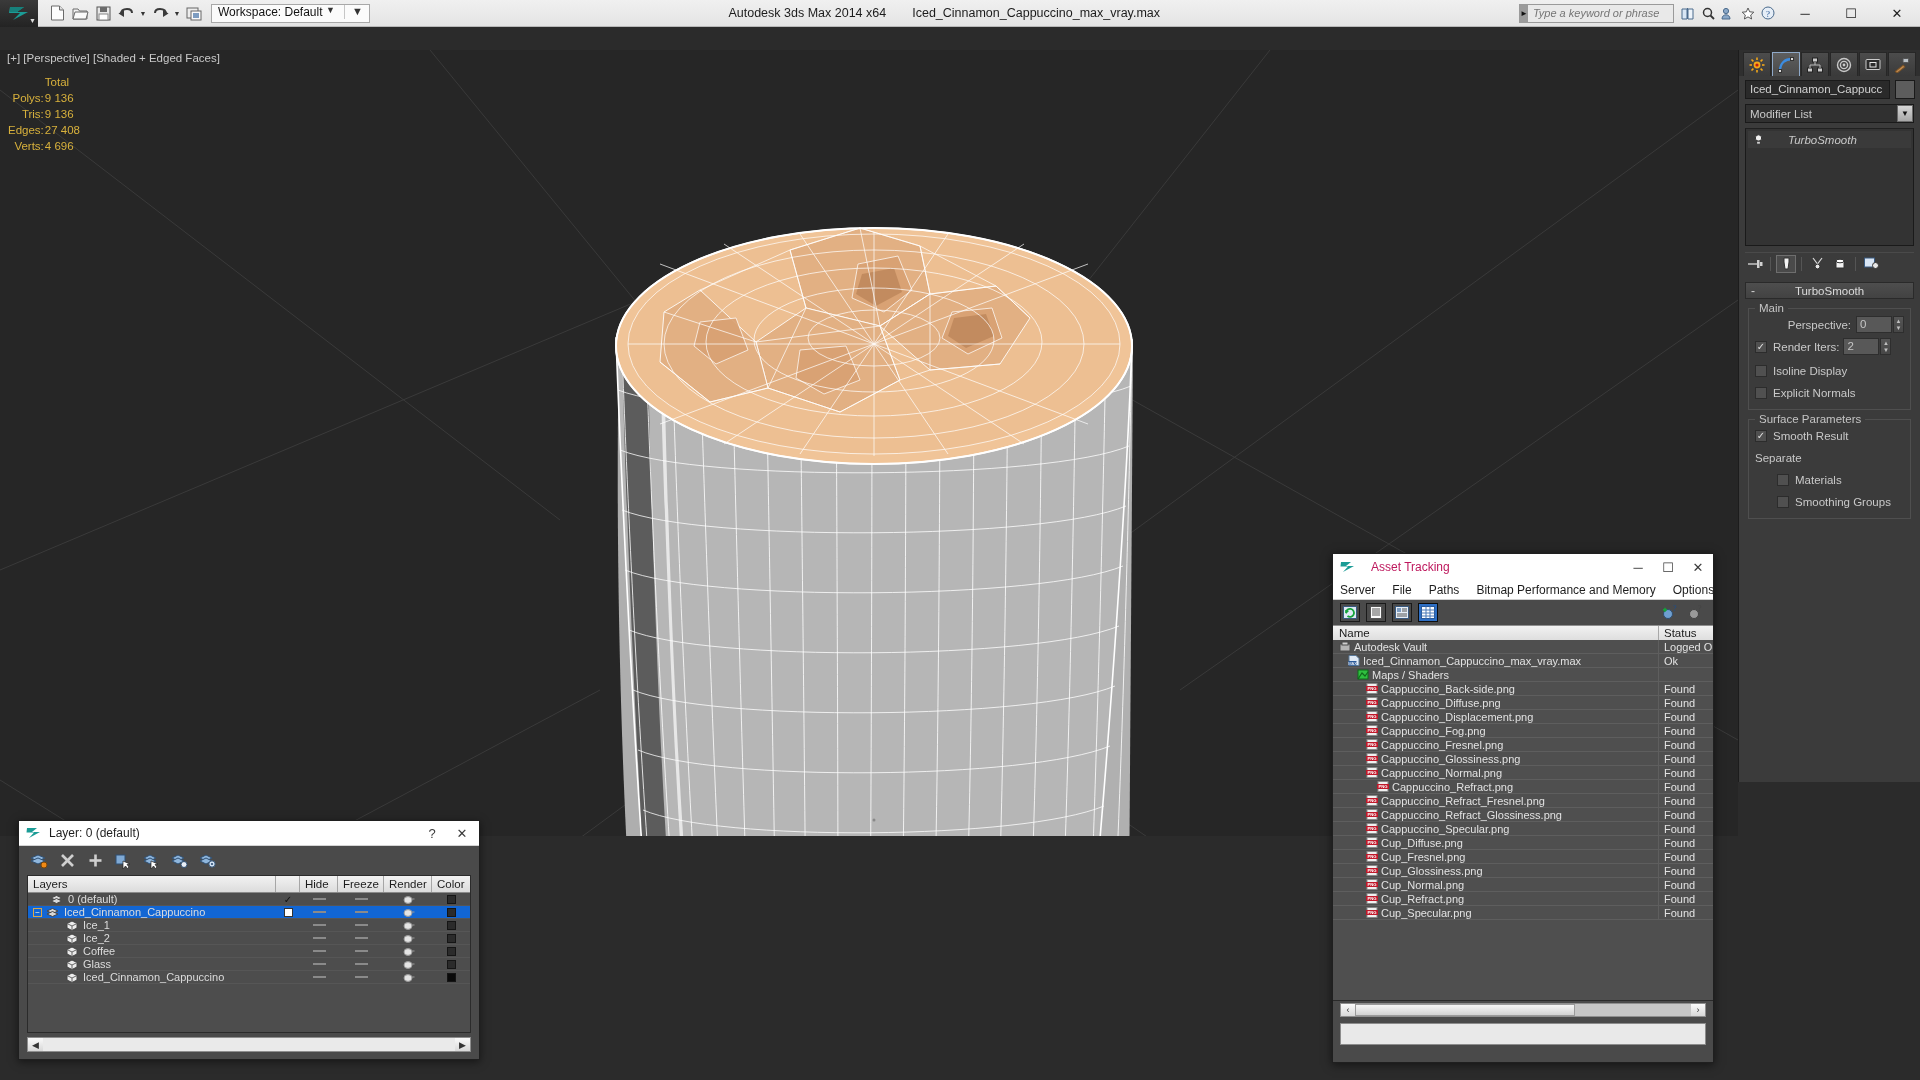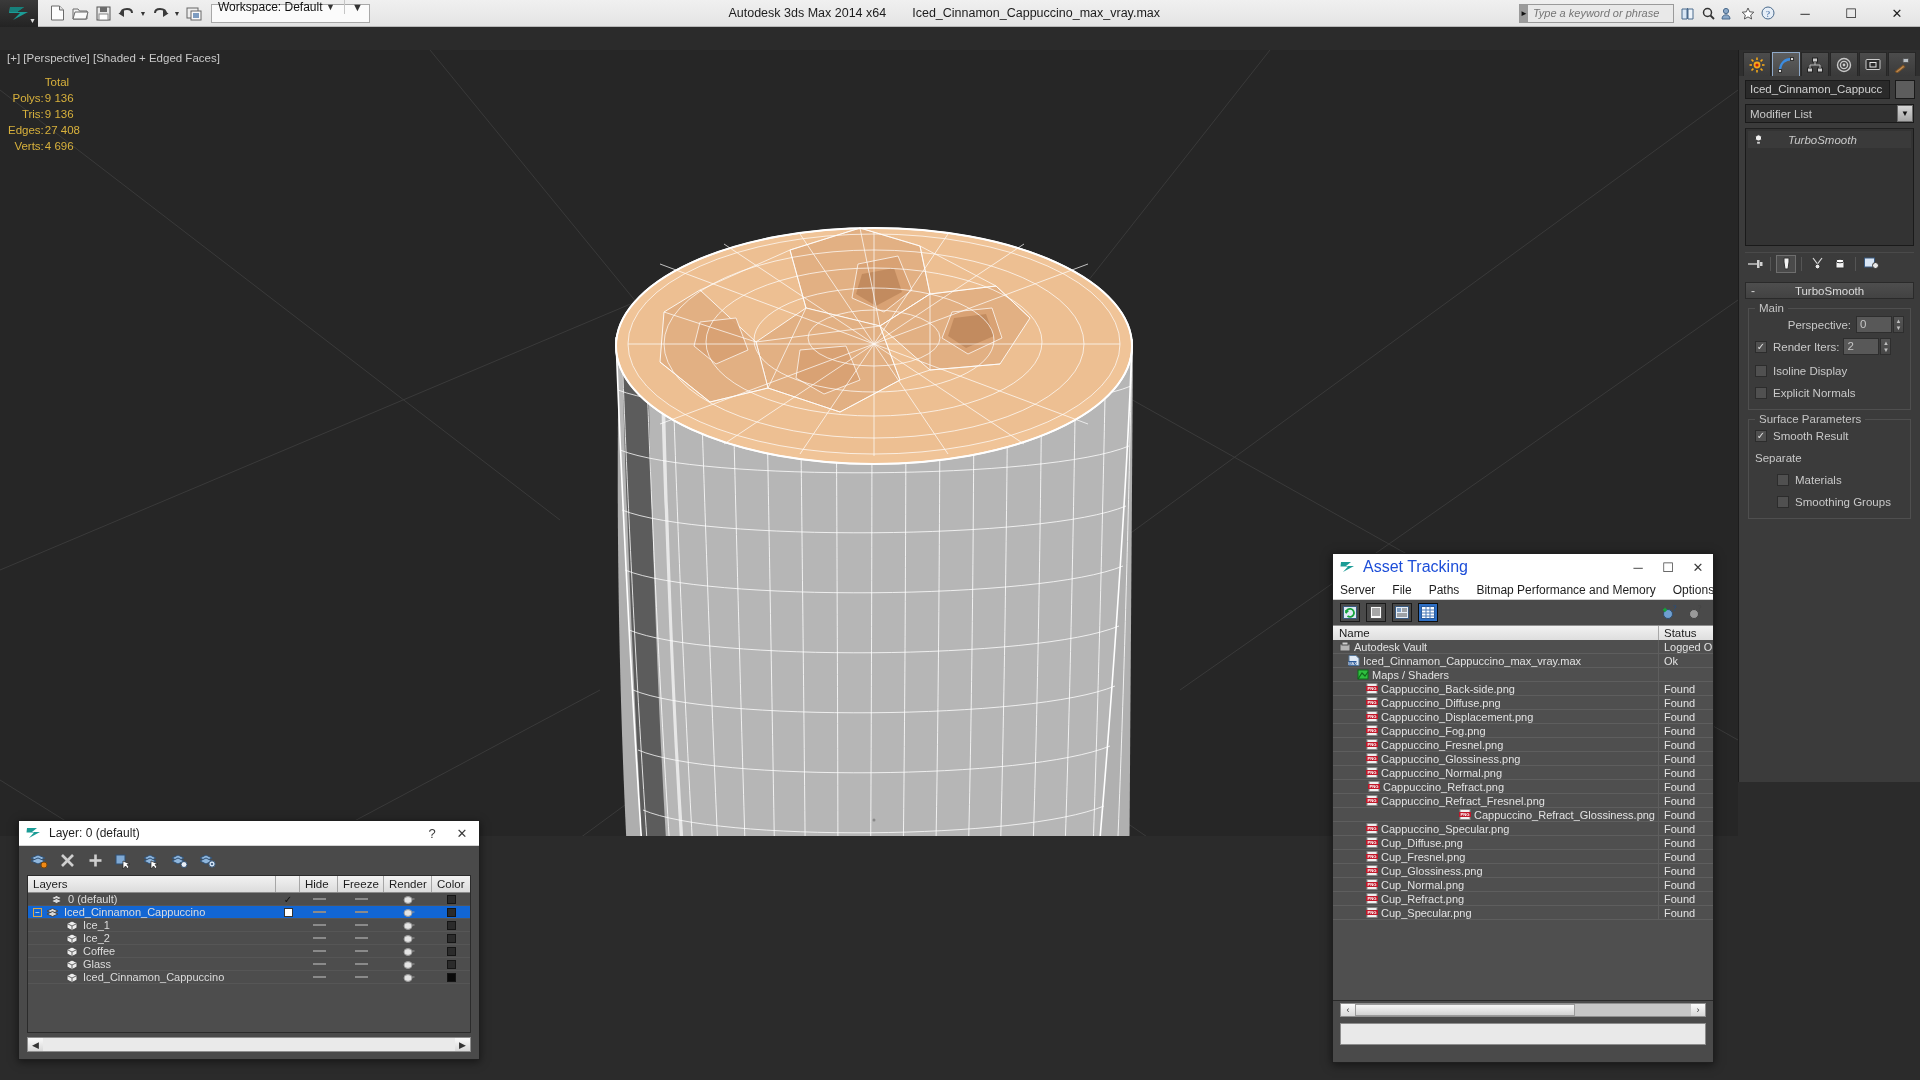--- a/index.html
+++ b/index.html
@@ -29,21 +29,21 @@
   }
   .qat {
     display: flex; align-items: center; gap: 1px; margin-left: 8px;
   }
   .qicon {
     width: 22px; height: 21px; display: flex; align-items: center; justify-content: center;
     cursor: default;
   }
   .wsbox {
     margin-left: 6px; height: 19px; background: #fbfbfb; border: 1px solid #a8a8a8;
-    display: flex; align-items: center; padding: 0 3px 12px 6px; font-size: 12px; color: #111;
+    display: flex; align-items: flex-start; padding: 0 3px 12px 6px; font-size: 12px; color: #111;
   }
   .wsbox .lbl { white-space: nowrap; }
   .wsbox .sep { width: 1px; height: 14px; background: #c6c6c6; margin: 0 5px; }
   .wsdrop { width: 16px; text-align: center; font-size: 9px; color: #333; }
   .titlecenter {
     flex: 1; display: flex; align-items: center; justify-content: center; gap: 26px;
     font-size: 12.5px; color: #1c1c1c;
   }
   .searchbox {
     height: 19px; width: 155px; display: flex; align-items: center;
@@ -218,21 +218,21 @@
   .hscroll .ar { width: 15px; height: 13px; display:flex; align-items:center; justify-content:center; font-size: 9px; color: #333; background: linear-gradient(#fafafa,#d8d8d8); }
   .hscroll .tr { flex: 1; height: 13px; background: #eaeaea; }
 
   
   .assetdlg {
     position: absolute; left: 1332px; top: 553px; width: 382px; height: 510px;
     background: #4a4a4a; border: 1px solid #1f1f1f;
     box-shadow: 0 2px 9px rgba(0,0,0,.55);
   }
   .at-title { height: 26px; background: #ffffff; display: flex; align-items: center; padding-left: 7px; }
-  .at-title .t { font-size: 16px; color: #1d4ed8; margin-left: 8px; }
+  .at-title .t { font-size: 12px; color: #be185d; margin-left: 16px; }
   .at-menu { height: 20px; background: #ffffff; display: flex; align-items: center; padding-left: 7px; gap: 17px; border-bottom: 1px solid #cfcfcf; }
   .at-menu span { font-size: 12px; color: #1e1e1e; white-space: nowrap; }
   .at-tools { height: 25px; background: #4a4a4a; display: flex; align-items: center; padding: 0 7px; gap: 6px; }
   .at-tools .ati { width: 20px; height: 19px; display:flex; align-items:center; justify-content:center; }
   .at-tools .ati.boxed { border: 1px solid #1a1a1a; }
   .at-tools .ati.sel { border: 1px solid #0d0d0d; background: #2e6fc4; }
   .at-head { display: flex; height: 15px; background: linear-gradient(#f2f2f2,#dedede); border-top: 1px solid #8f8f8f; }
   .at-head .c1 { flex: 1; border-right: 1px solid #a8a8a8; padding-left: 6px; font-size: 11.5px; color: #1a1a1a; display:flex; align-items:center; }
   .at-head .c2 { width: 54px; padding-left: 5px; font-size: 11.5px; color: #1a1a1a; display:flex; align-items:center; }
   .at-list { height: 361px; background: #4f4f4f; overflow: hidden; border-bottom: 1px solid #2a2a2a; }
@@ -1170,21 +1170,21 @@
                 <rect x="1" y="0.5" width="10" height="10" fill="#f0f0f0" stroke="#888"></rect>
                 <rect x="0" y="3" width="12" height="5" fill="#c0182a"></rect>
                 <text x="6" y="7.3" font-size="4.2" fill="#fff" text-anchor="middle" font-family="Liberation Sans, sans-serif" font-weight="bold">PNG</text>
               </svg>
             </span>
             <span>Cappuccino_Normal.png</span>
           </div>
           <div class="s">Found</div>
         </div>
         <div class="at-row">
-          <div class="n" style="padding-left: 35px;">
+          <div class="n" style="padding-left: 44px;">
             <span style="display: inline-flex; align-items: center; flex: 0 0 auto;">
               <svg width="12" height="11" viewBox="0 0 12 11">
                 <rect x="1" y="0.5" width="10" height="10" fill="#f0f0f0" stroke="#888"></rect>
                 <rect x="0" y="3" width="12" height="5" fill="#c0182a"></rect>
                 <text x="6" y="7.3" font-size="4.2" fill="#fff" text-anchor="middle" font-family="Liberation Sans, sans-serif" font-weight="bold">PNG</text>
               </svg>
             </span>
             <span>Cappuccino_Refract.png</span>
           </div>
           <div class="s">Found</div>
@@ -1196,21 +1196,21 @@
                 <rect x="1" y="0.5" width="10" height="10" fill="#f0f0f0" stroke="#888"></rect>
                 <rect x="0" y="3" width="12" height="5" fill="#c0182a"></rect>
                 <text x="6" y="7.3" font-size="4.2" fill="#fff" text-anchor="middle" font-family="Liberation Sans, sans-serif" font-weight="bold">PNG</text>
               </svg>
             </span>
             <span>Cappuccino_Refract_Fresnel.png</span>
           </div>
           <div class="s">Found</div>
         </div>
         <div class="at-row">
-          <div class="n" style="padding-left: 33px; justify-content: flex-end;">
+          <div class="n" style="padding-left: 33px;">
             <span style="display: inline-flex; align-items: center; flex: 0 0 auto;">
               <svg width="12" height="11" viewBox="0 0 12 11">
                 <rect x="1" y="0.5" width="10" height="10" fill="#f0f0f0" stroke="#888"></rect>
                 <rect x="0" y="3" width="12" height="5" fill="#c0182a"></rect>
                 <text x="6" y="7.3" font-size="4.2" fill="#fff" text-anchor="middle" font-family="Liberation Sans, sans-serif" font-weight="bold">PNG</text>
               </svg>
             </span>
             <span>Cappuccino_Refract_Glossiness.png</span>
           </div>
           <div class="s">Found</div>

